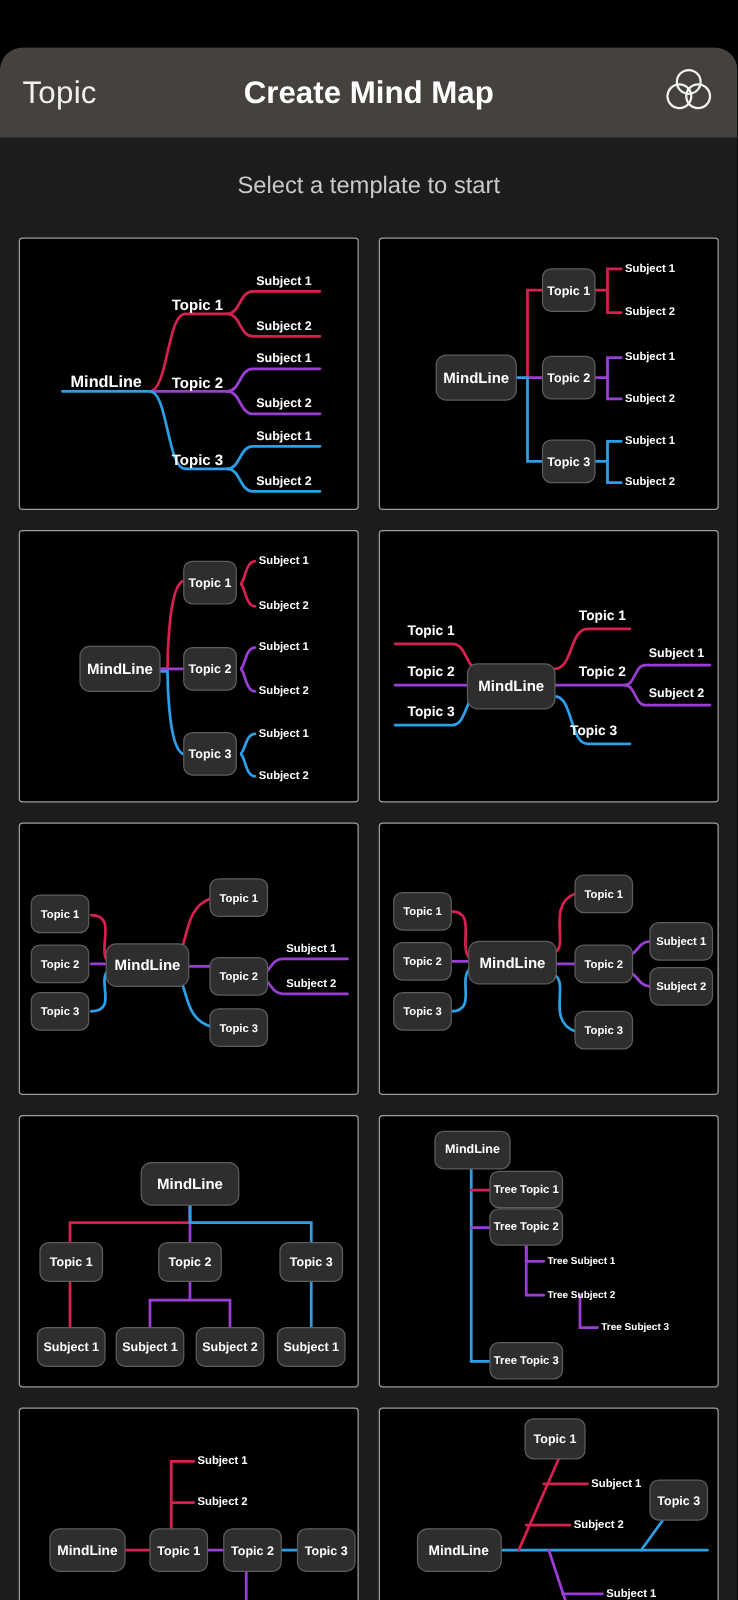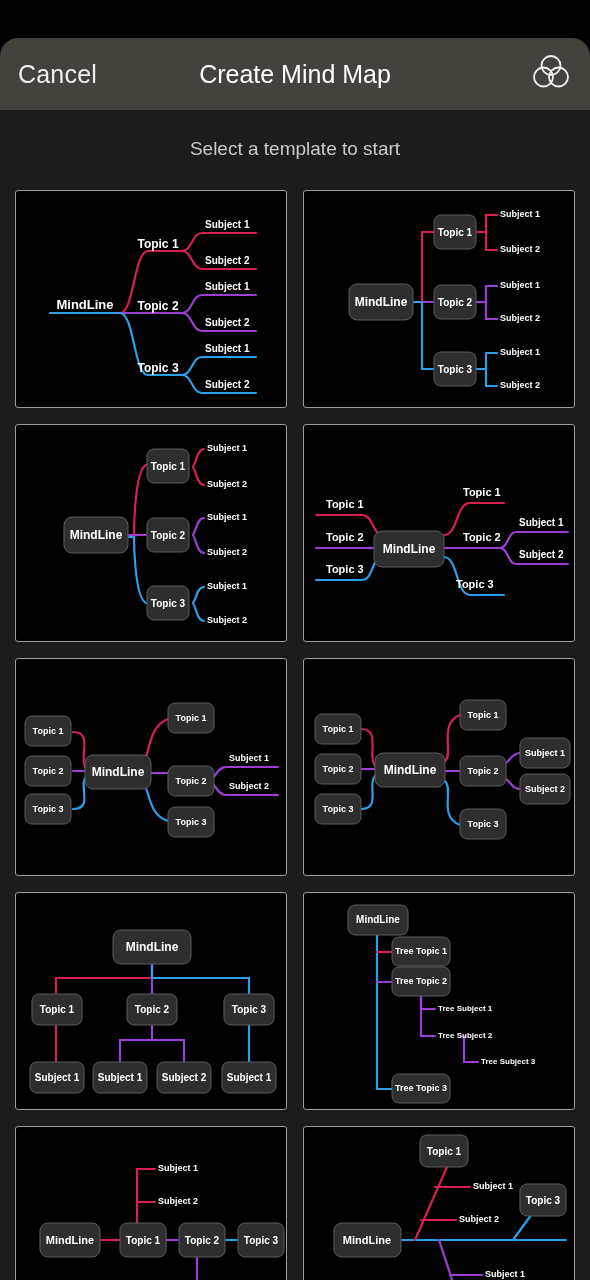--- a/index.html
+++ b/index.html
@@ -23,21 +23,21 @@
     display: flex; align-items: center; padding: 0 18px;
     border-radius: 18px 18px 0 0;
   }
   .cancel-btn {
     color: #efefef; font-size: 25px; letter-spacing: .2px;
     background: none; border: none; cursor: pointer;
     font-family: "Liberation Sans", sans-serif;
   }
   .topbar-title {
     position: absolute; left: 0; right: 0; text-align: center;
-    color: #fff; font-size: 25px; font-weight: normal; pointer-events: none;
+    color: #fff; font-size: 25px; font-weight: bold; pointer-events: none;
   }
   .logo-icon { margin-left: auto; display: block; z-index: 2; }
 
   .subtitle {
     text-align: center; color: #c9c9c9; font-size: 19px;
     padding: 28px 0 30px;
   }
 
   
   .grid {
@@ -57,21 +57,21 @@
   .flabel { fill: #ffffff; font-family: "Liberation Sans", sans-serif; font-weight: bold; dominant-baseline: middle; }
   .ln { fill: none; stroke-width: 2.2; stroke-linecap: round; }
 </style>
 </head>
 <body>
 
 <div id="app">
   <div class="sheet">
 
     <div class="topbar">
-      <button class="cancel-btn">Cancel</button>
+      <button class="cancel-btn">Topic</button>
       <div class="topbar-title">Create Mind Map</div>
       <span class="logo-icon">
         <svg width="42" height="42" viewBox="0 0 42 42">
           <circle cx="21" cy="14.5" r="9.5" fill="none" stroke="#f2f2f2" stroke-width="1.8"></circle>
           <circle cx="13.5" cy="26" r="9.5" fill="none" stroke="#f2f2f2" stroke-width="1.8"></circle>
           <circle cx="28.5" cy="26" r="9.5" fill="none" stroke="#f2f2f2" stroke-width="1.8"></circle>
         </svg>
       </span>
     </div>
 

